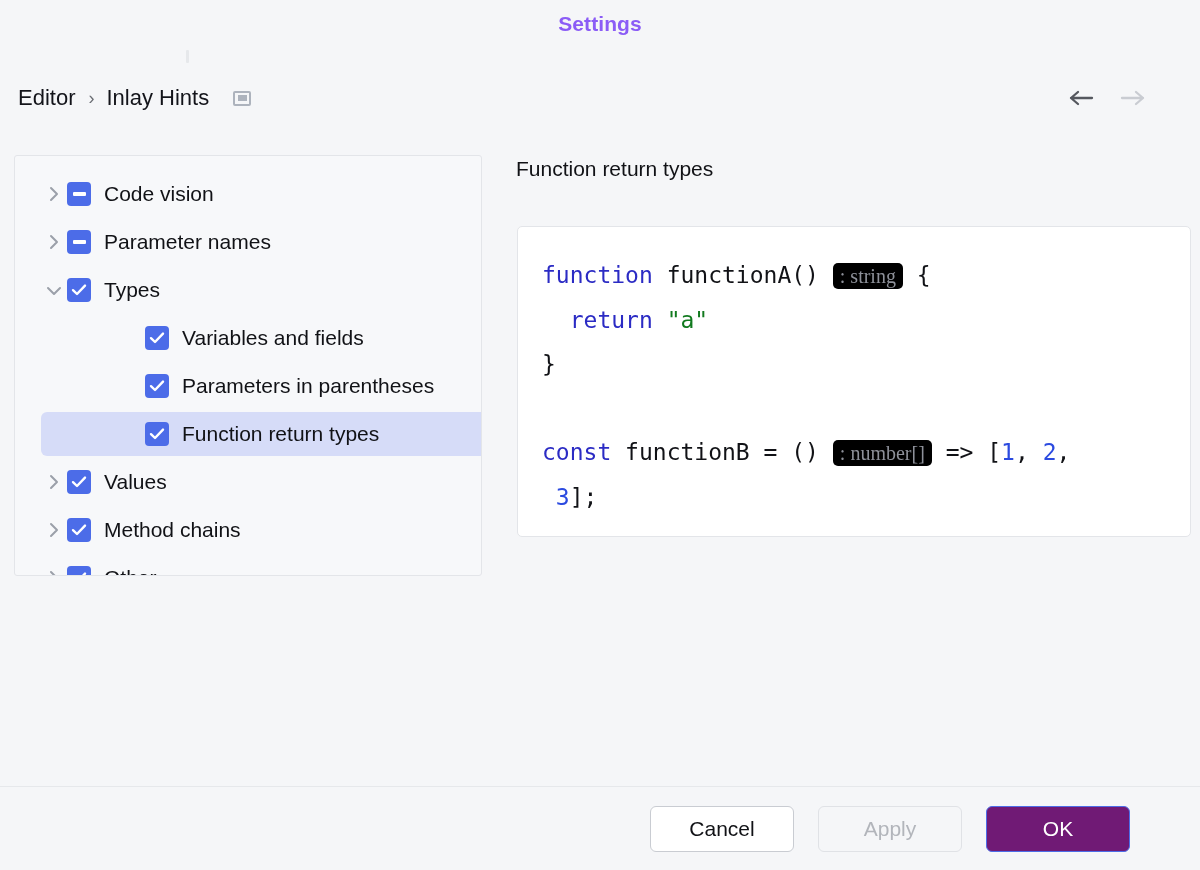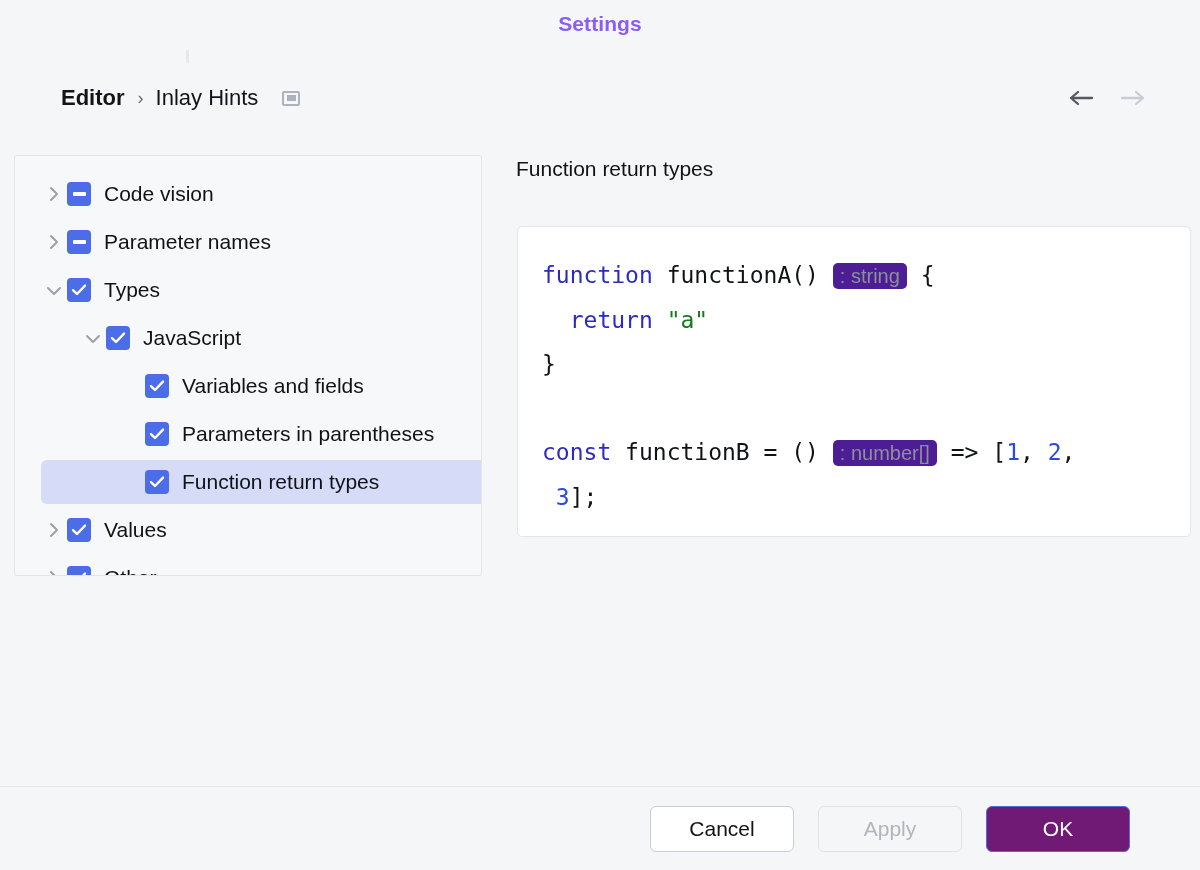--- a/index.html
+++ b/index.html
@@ -23,21 +23,21 @@
     position: absolute; left: 186px; top: 50px; width: 3px; height: 13px;
     background: #e6e8eb; border-radius: 1px;
   }
 
   
   .header {
     position: absolute; left: 0; top: 72px; width: 1200px; height: 52px;
     display: flex; align-items: center;
   }
   .crumbs { display: flex; align-items: center; margin-left: 18px; }
-  .crumb-root { font-size: 22px; font-weight: bold; color: #13141a; margin-left: 43px; }
+  .crumb-root { font-size: 22px; font-weight: normal; color: #13141a; }
   .crumb-sep { font-size: 18px; color: #6a6d73; margin: 0 12px 0 13px; }
   .crumb-leaf { font-size: 22px; font-weight: normal; color: #13141a; }
   .panel-icon {
     margin-left: 24px; width: 18px; height: 15px;
     border: 2px solid #adb3bd; border-radius: 2px;
     display: flex; align-items: center; justify-content: center;
   }
   .panel-icon i { display: block; width: 9px; height: 6px; background: #adb3bd; }
   .navs { margin-left: auto; margin-right: 50px; display: flex; align-items: center; gap: 18px; }
   .nav-btn { width: 34px; height: 34px; display: flex; align-items: center; justify-content: center; }
@@ -83,22 +83,22 @@
   .code {
     padding: 26px 24px 0 24px;
     font-family: "DejaVu Sans Mono", monospace;
     font-size: 23px; line-height: 44px; color: #111216;
     white-space: pre-wrap;
   }
   .kw   { color: #2b2bc4; }
   .str  { color: #127a1f; }
   .num  { color: #2b4ae0; }
   .hint {
-    background: #4c1d95; color: #8d9099; border-radius: 5px;
-    padding: 2px 7px; font-family: Liberation Sans, sans-serif; font-size: 20px;
+    background: #000000; color: #8d9099; border-radius: 5px;
+    padding: 2px 7px; font-family: Liberation Serif, serif; font-size: 20px;
   }
   .code-gap { display: block; height: 44px; }
 
   
   .footer-divider {
     position: absolute; left: 0; top: 786px; width: 1200px; height: 1px; background: #e6e8eb;
   }
   .footer {
     position: absolute; left: 0; top: 787px; width: 1144px; height: 83px;
     display: flex; align-items: center; justify-content: flex-end;
@@ -176,33 +176,20 @@
               <path d="M3 5 L9 11 L15 5" fill="none" stroke="#9ba0a9" stroke-width="2" stroke-linecap="round" stroke-linejoin="round"></path>
             </svg>
           </span>
           <span class="cb">
             <svg class="mark-check" width="16" height="14" viewBox="0 0 16 14">
               <path d="M2 7.2 L6 11 L14 2.6" fill="none" stroke="#ffffff" stroke-width="2.4" stroke-linecap="round" stroke-linejoin="round"></path>
             </svg>
           </span>
           <span class="row-label">Types</span>
         </div>
-        <div class="row" style="padding-left: 65px;">
-          <span class="chevron">
-            <svg width="18" height="14" viewBox="0 0 18 14">
-              <path d="M3 5 L9 11 L15 5" fill="none" stroke="#9ba0a9" stroke-width="2" stroke-linecap="round" stroke-linejoin="round"></path>
-            </svg>
-          </span>
-          <span class="cb">
-            <svg class="mark-check" width="16" height="14" viewBox="0 0 16 14">
-              <path d="M2 7.2 L6 11 L14 2.6" fill="none" stroke="#ffffff" stroke-width="2.4" stroke-linecap="round" stroke-linejoin="round"></path>
-            </svg>
-          </span>
-          <span class="row-label">JavaScript</span>
-        </div>
         <div class="row" style="padding-left: 104px;">
           <span class="chevron empty"></span>
           <span class="cb">
             <svg class="mark-check" width="16" height="14" viewBox="0 0 16 14">
               <path d="M2 7.2 L6 11 L14 2.6" fill="none" stroke="#ffffff" stroke-width="2.4" stroke-linecap="round" stroke-linejoin="round"></path>
             </svg>
           </span>
           <span class="row-label">Variables and fields</span>
         </div>
         <div class="row" style="padding-left: 104px;">
@@ -228,20 +215,33 @@
             <svg width="14" height="18" viewBox="0 0 14 18">
               <path d="M4 3 L10 9 L4 15" fill="none" stroke="#9ba0a9" stroke-width="2" stroke-linecap="round" stroke-linejoin="round"></path>
             </svg>
           </span>
           <span class="cb">
             <svg class="mark-check" width="16" height="14" viewBox="0 0 16 14">
               <path d="M2 7.2 L6 11 L14 2.6" fill="none" stroke="#ffffff" stroke-width="2.4" stroke-linecap="round" stroke-linejoin="round"></path>
             </svg>
           </span>
           <span class="row-label">Values</span>
+        </div>
+        <div class="row" style="padding-left: 26px;">
+          <span class="chevron">
+            <svg width="14" height="18" viewBox="0 0 14 18">
+              <path d="M4 3 L10 9 L4 15" fill="none" stroke="#9ba0a9" stroke-width="2" stroke-linecap="round" stroke-linejoin="round"></path>
+            </svg>
+          </span>
+          <span class="cb">
+            <svg class="mark-check" width="16" height="14" viewBox="0 0 16 14">
+              <path d="M2 7.2 L6 11 L14 2.6" fill="none" stroke="#ffffff" stroke-width="2.4" stroke-linecap="round" stroke-linejoin="round"></path>
+            </svg>
+          </span>
+          <span class="row-label">Method chains</span>
         </div>
         <div class="row" style="padding-left: 26px;">
           <span class="chevron">
             <svg width="14" height="18" viewBox="0 0 14 18">
               <path d="M4 3 L10 9 L4 15" fill="none" stroke="#9ba0a9" stroke-width="2" stroke-linecap="round" stroke-linejoin="round"></path>
             </svg>
           </span>
           <span class="cb">
             <svg class="mark-check" width="16" height="14" viewBox="0 0 16 14">
               <path d="M2 7.2 L6 11 L14 2.6" fill="none" stroke="#ffffff" stroke-width="2.4" stroke-linecap="round" stroke-linejoin="round"></path>

